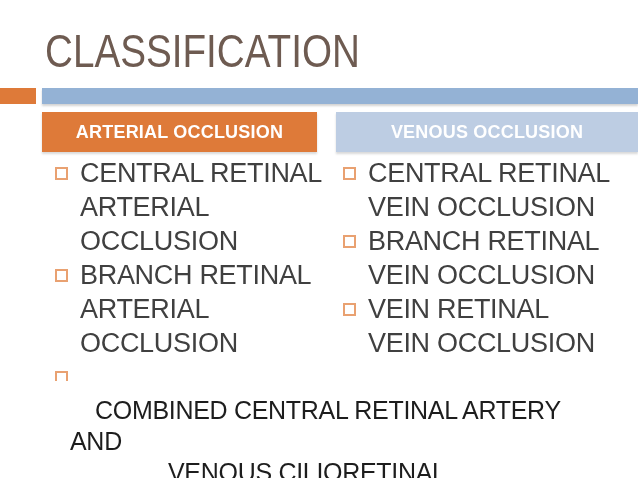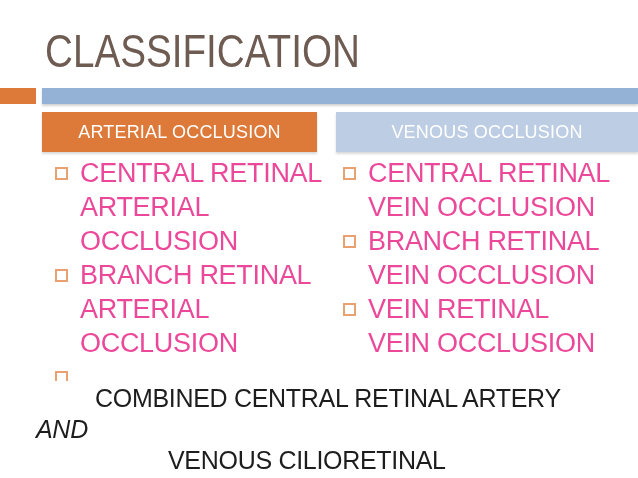--- a/index.html
+++ b/index.html
@@ -30,54 +30,54 @@
     position:absolute; left:42px; top:88px;
     width:596px; height:16px;
     background:#94B2D5;
     box-shadow:0 2px 2px rgba(130,130,130,0.35);
   }
 
   
   .col-header {
     position:absolute; top:112px; height:40px;
     display:flex; align-items:center; justify-content:center;
-    color:#ffffff; font-weight:normal; font-size:18px;
+    color:#ffffff; font-weight:bold; font-size:18px;
     letter-spacing:0.2px;
     box-shadow:0 2px 2px rgba(130,130,130,0.3);
   }
   .col-header.arterial { left:42px;  width:275px; background:#DE7A39; }
   .col-header.venous   { left:336px; width:302px; background:#BDCDE3; }
 
   
   .col {
     position:absolute; top:156px; height:225px;
     overflow:hidden;
     font-size:27px; line-height:34px;
-    letter-spacing:-0.3px; color:#ec4899;
+    letter-spacing:-0.3px; color:#404040;
   }
   .col.left  { left:42px;  width:282px; }
   .col.right { left:330px; width:300px; }
 
   .item { position:relative; padding-left:38px; }
   .bullet {
     position:absolute; left:13px; top:11px;
     width:9px; height:9px;
     border:2px solid #E9A171; background:#ffffff;
     display:block;
   }
   .line { white-space:nowrap; }
 
   
   .footer {
     position:absolute; left:0; top:383px; width:638px;
     font-size:25px; line-height:31px;
     letter-spacing:-0.3px; color:#1d1d1d;
   }
-  .footer .l0 { margin-left:95px; }
-  .footer .l1 { margin-left:36px;font-style:italic; }
+  .footer .l0 { margin-left:95px;margin-top:12px; }
+  .footer .l1 { margin-left:70px; }
   .footer .l2 { margin-left:168px; }
   .footer div { white-space:nowrap; }
 </style>
 </head>
 <body>
 
 <div class="slide">
 
   <div class="title">CLASSIFICATION</div>
 

